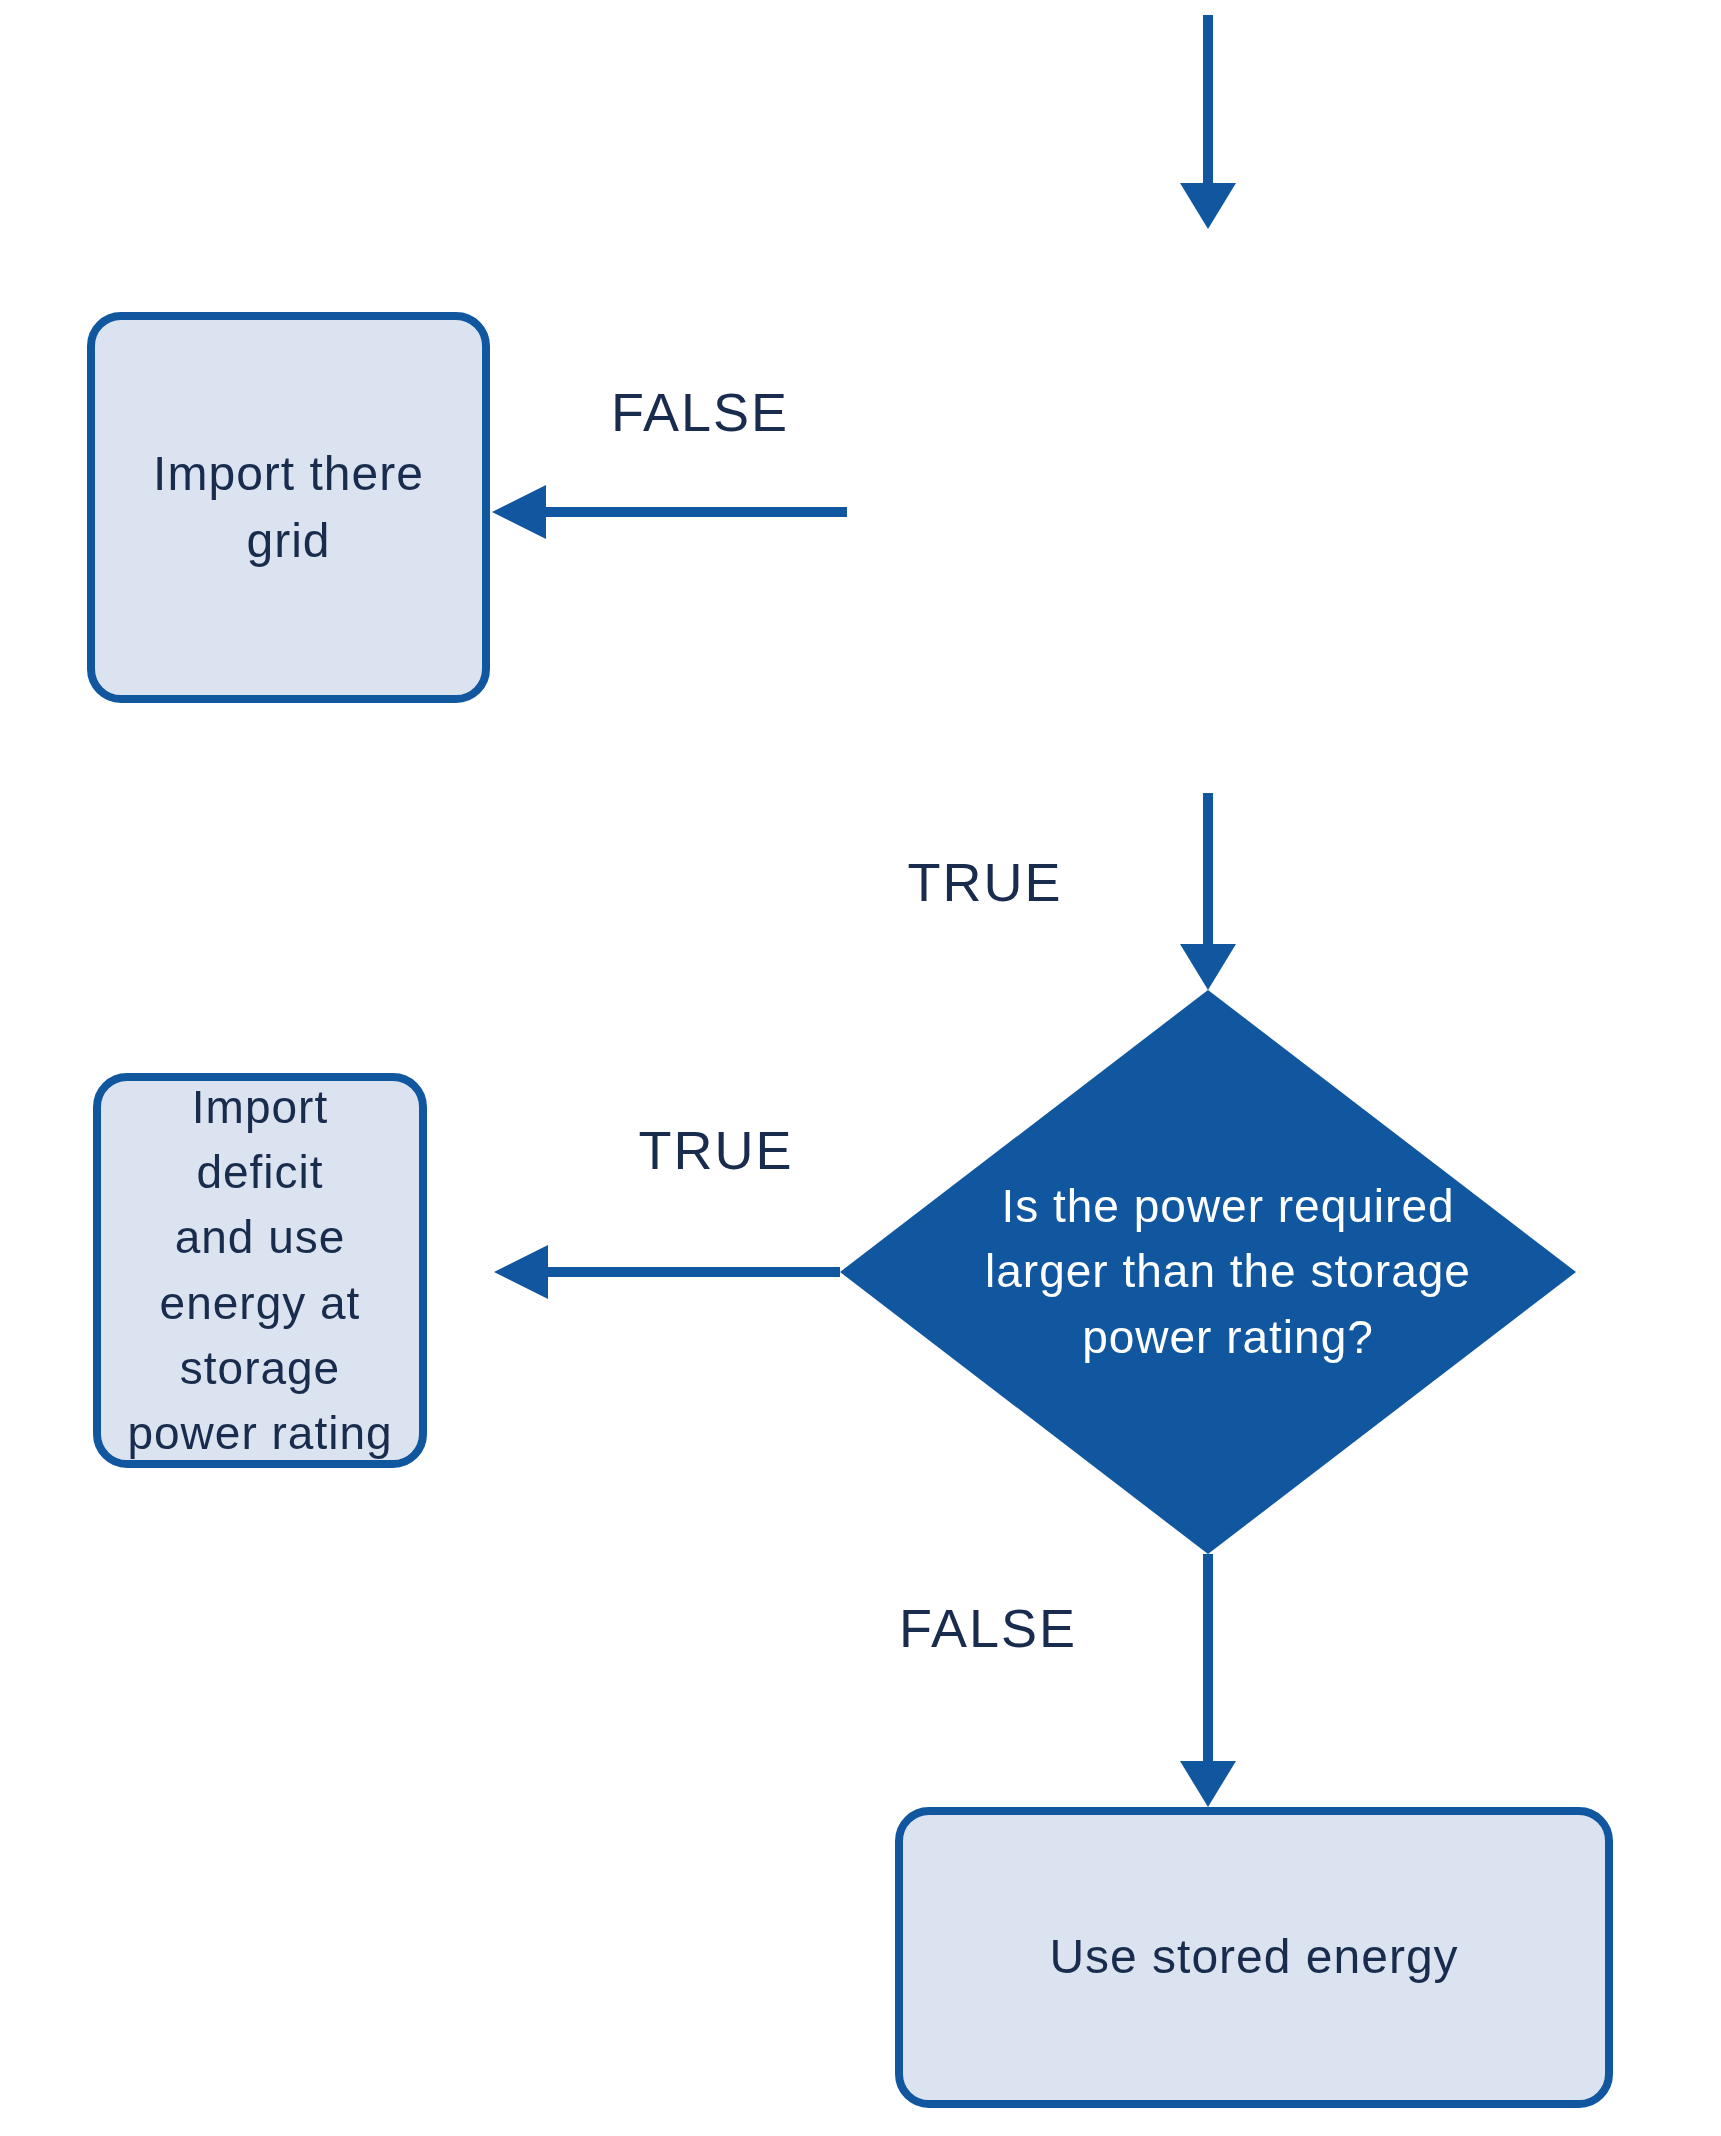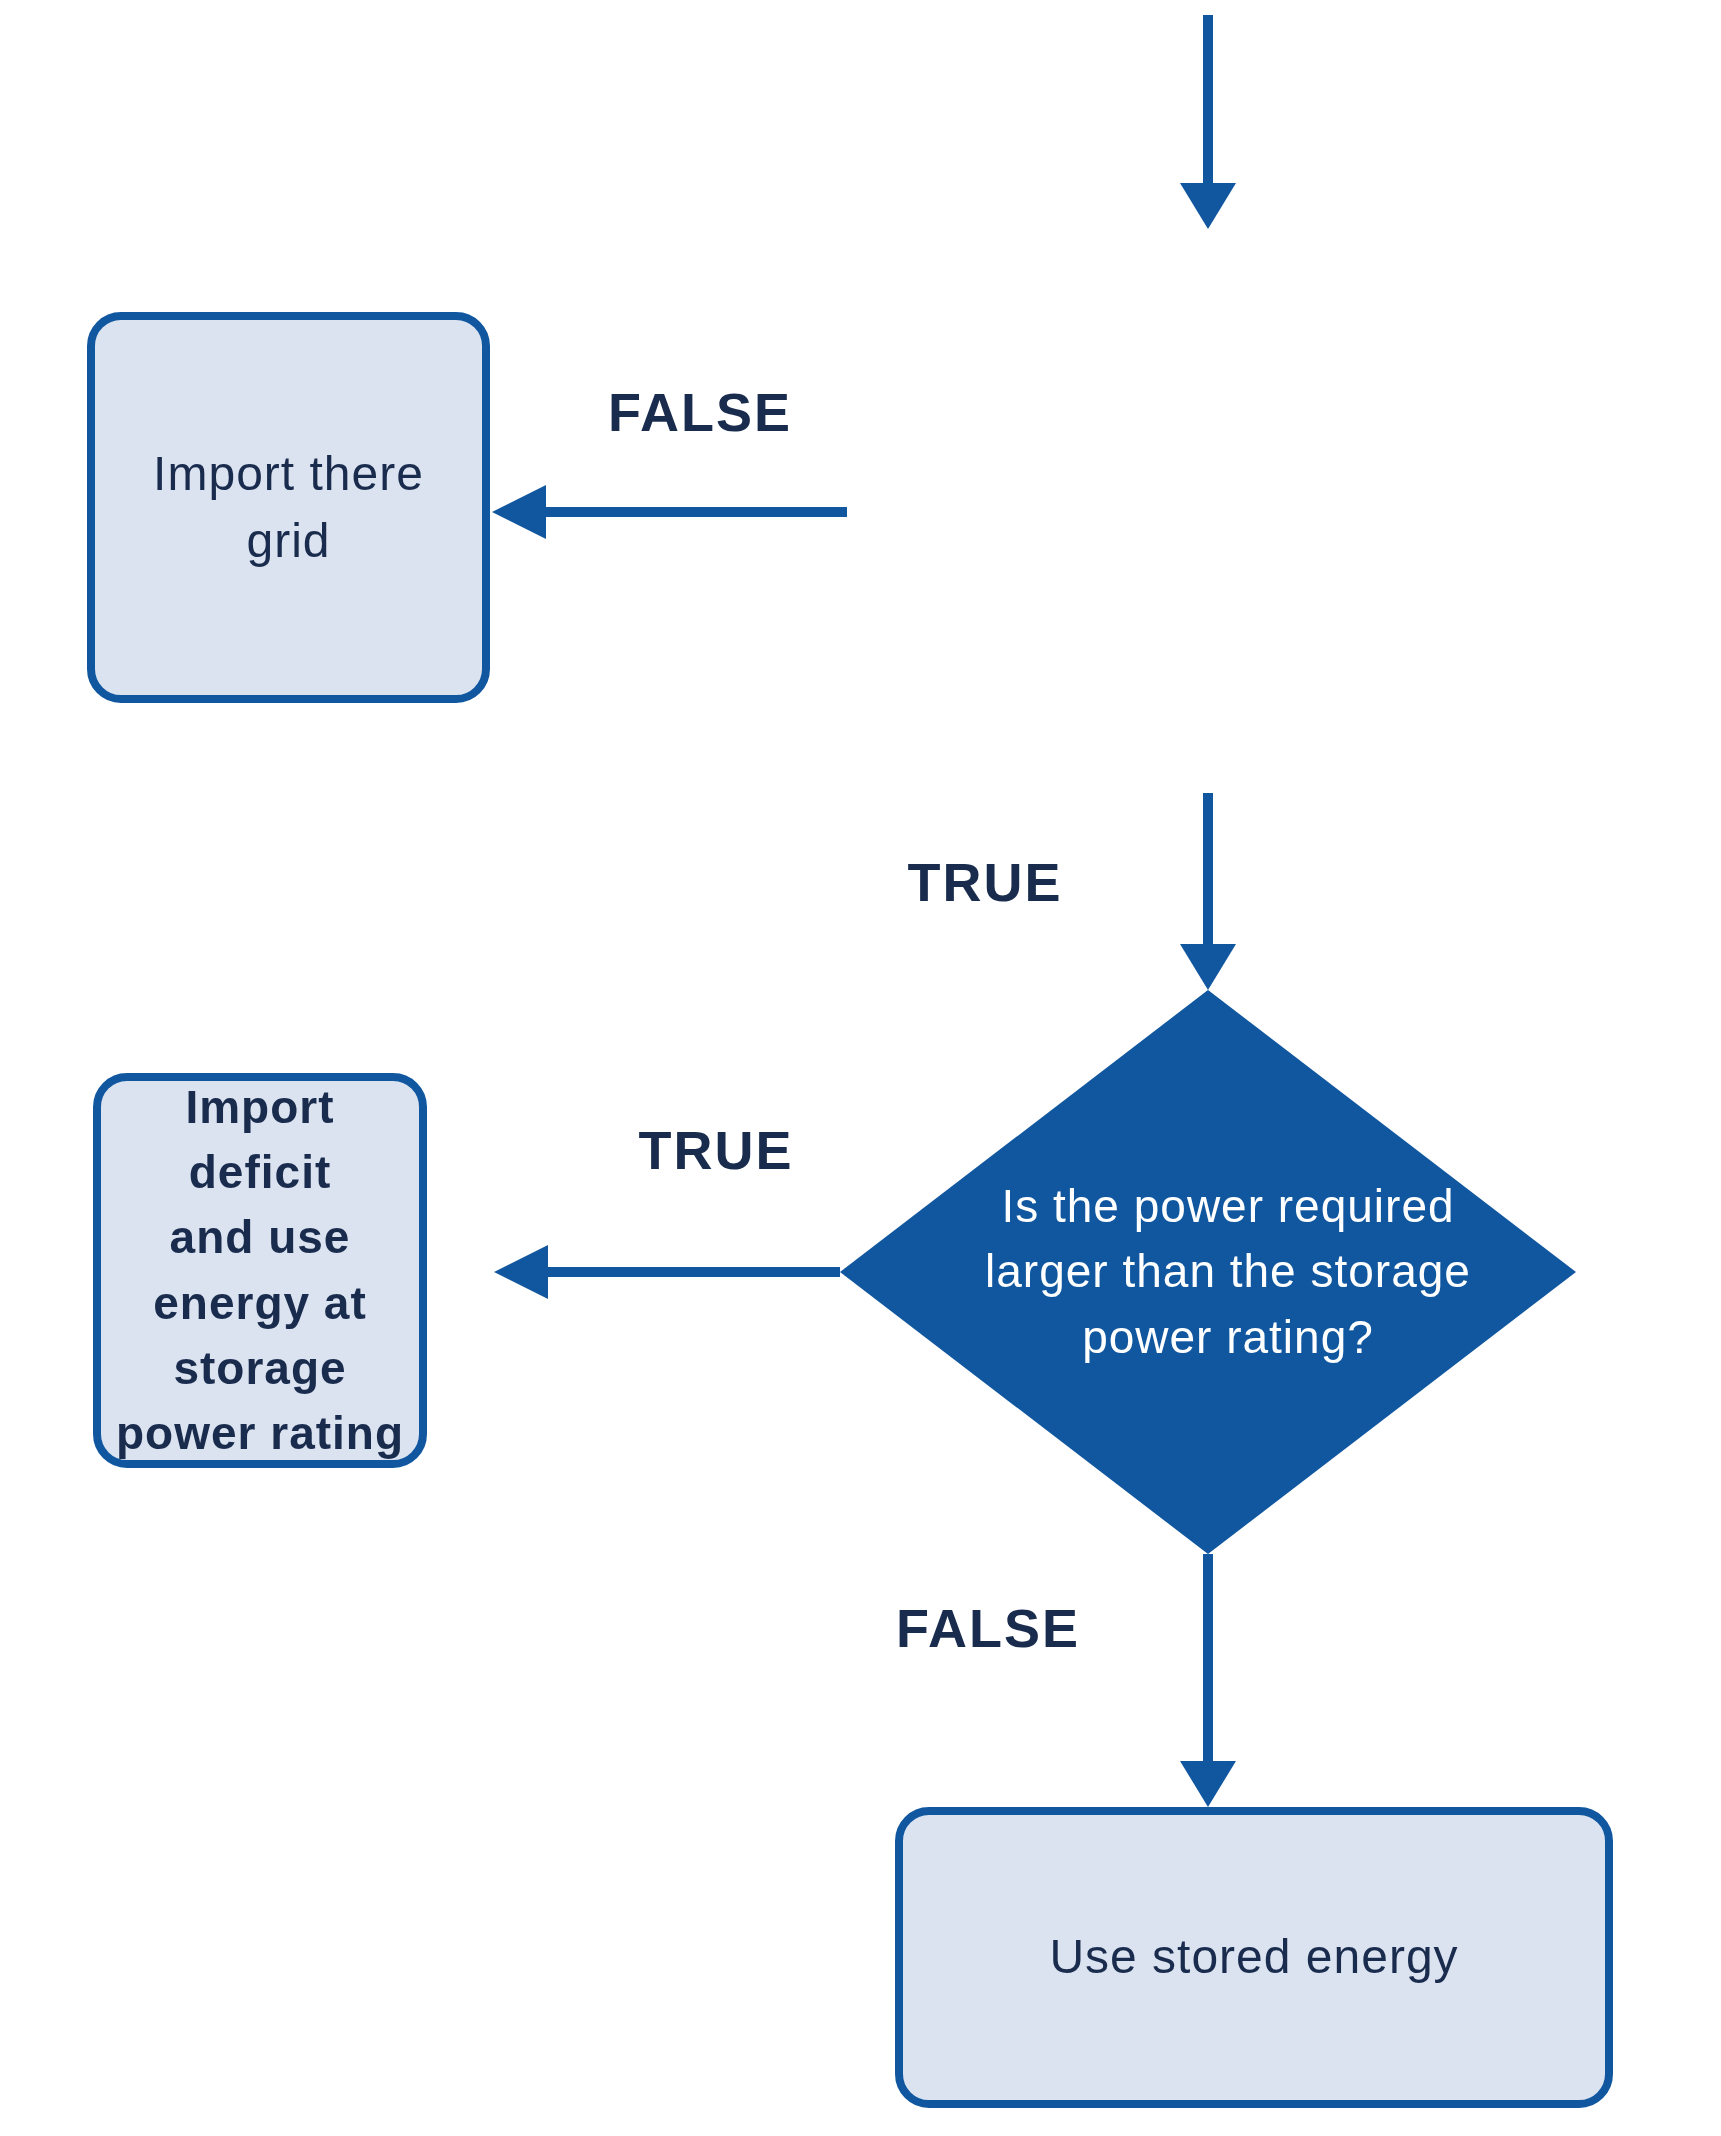--- a/index.html
+++ b/index.html
@@ -67,21 +67,21 @@
     position: absolute;
     width: 0; height: 0;
     border-top: 27px solid transparent;
     border-bottom: 27px solid transparent;
     border-right: 54px solid var(--blue);
   }
   .edge-label {
     position: absolute;
     transform: translate(-50%, -50%);
     color: var(--navy);
-    font-weight: bold;
+    font-weight: normal;
     font-size: 54px;
     letter-spacing: 2px;
     white-space: nowrap;
   }
 </style>
 </head>
 <body>
 
 <div class="canvas">
 
@@ -105,21 +105,21 @@
   <div class="diamond" style="left:840px; top:990px; width:736px; height:564px;">
     <div class="node-text" style="max-width:660px;margin-left:40px;">Is the power required
 larger than the storage
 power rating?</div>
   </div>
 
   <div class="edge-label" style="left:716px; top:1150px;">TRUE</div>
   <div class="hline" style="left:548px; top:1267px; width:292px;"></div>
   <div class="ah-left" style="left:494px; top:1245px;"></div>
 
-  <div class="process-box" style="left:93px; top:1073px; width:334px; height:395px; font-size:46px; line-height:1.42;font-weight:bold;">
+  <div class="process-box" style="left:93px; top:1073px; width:334px; height:395px; font-size:46px; line-height:1.42;">
     <div class="node-text">Import
 deficit
 and use
 energy at
 storage
 power rating</div>
   </div>
 
   <div class="vline" style="left:1203px; top:1554px; height:208px;"></div>
   <div class="ah-down" style="left:1180px; top:1761px;"></div>

